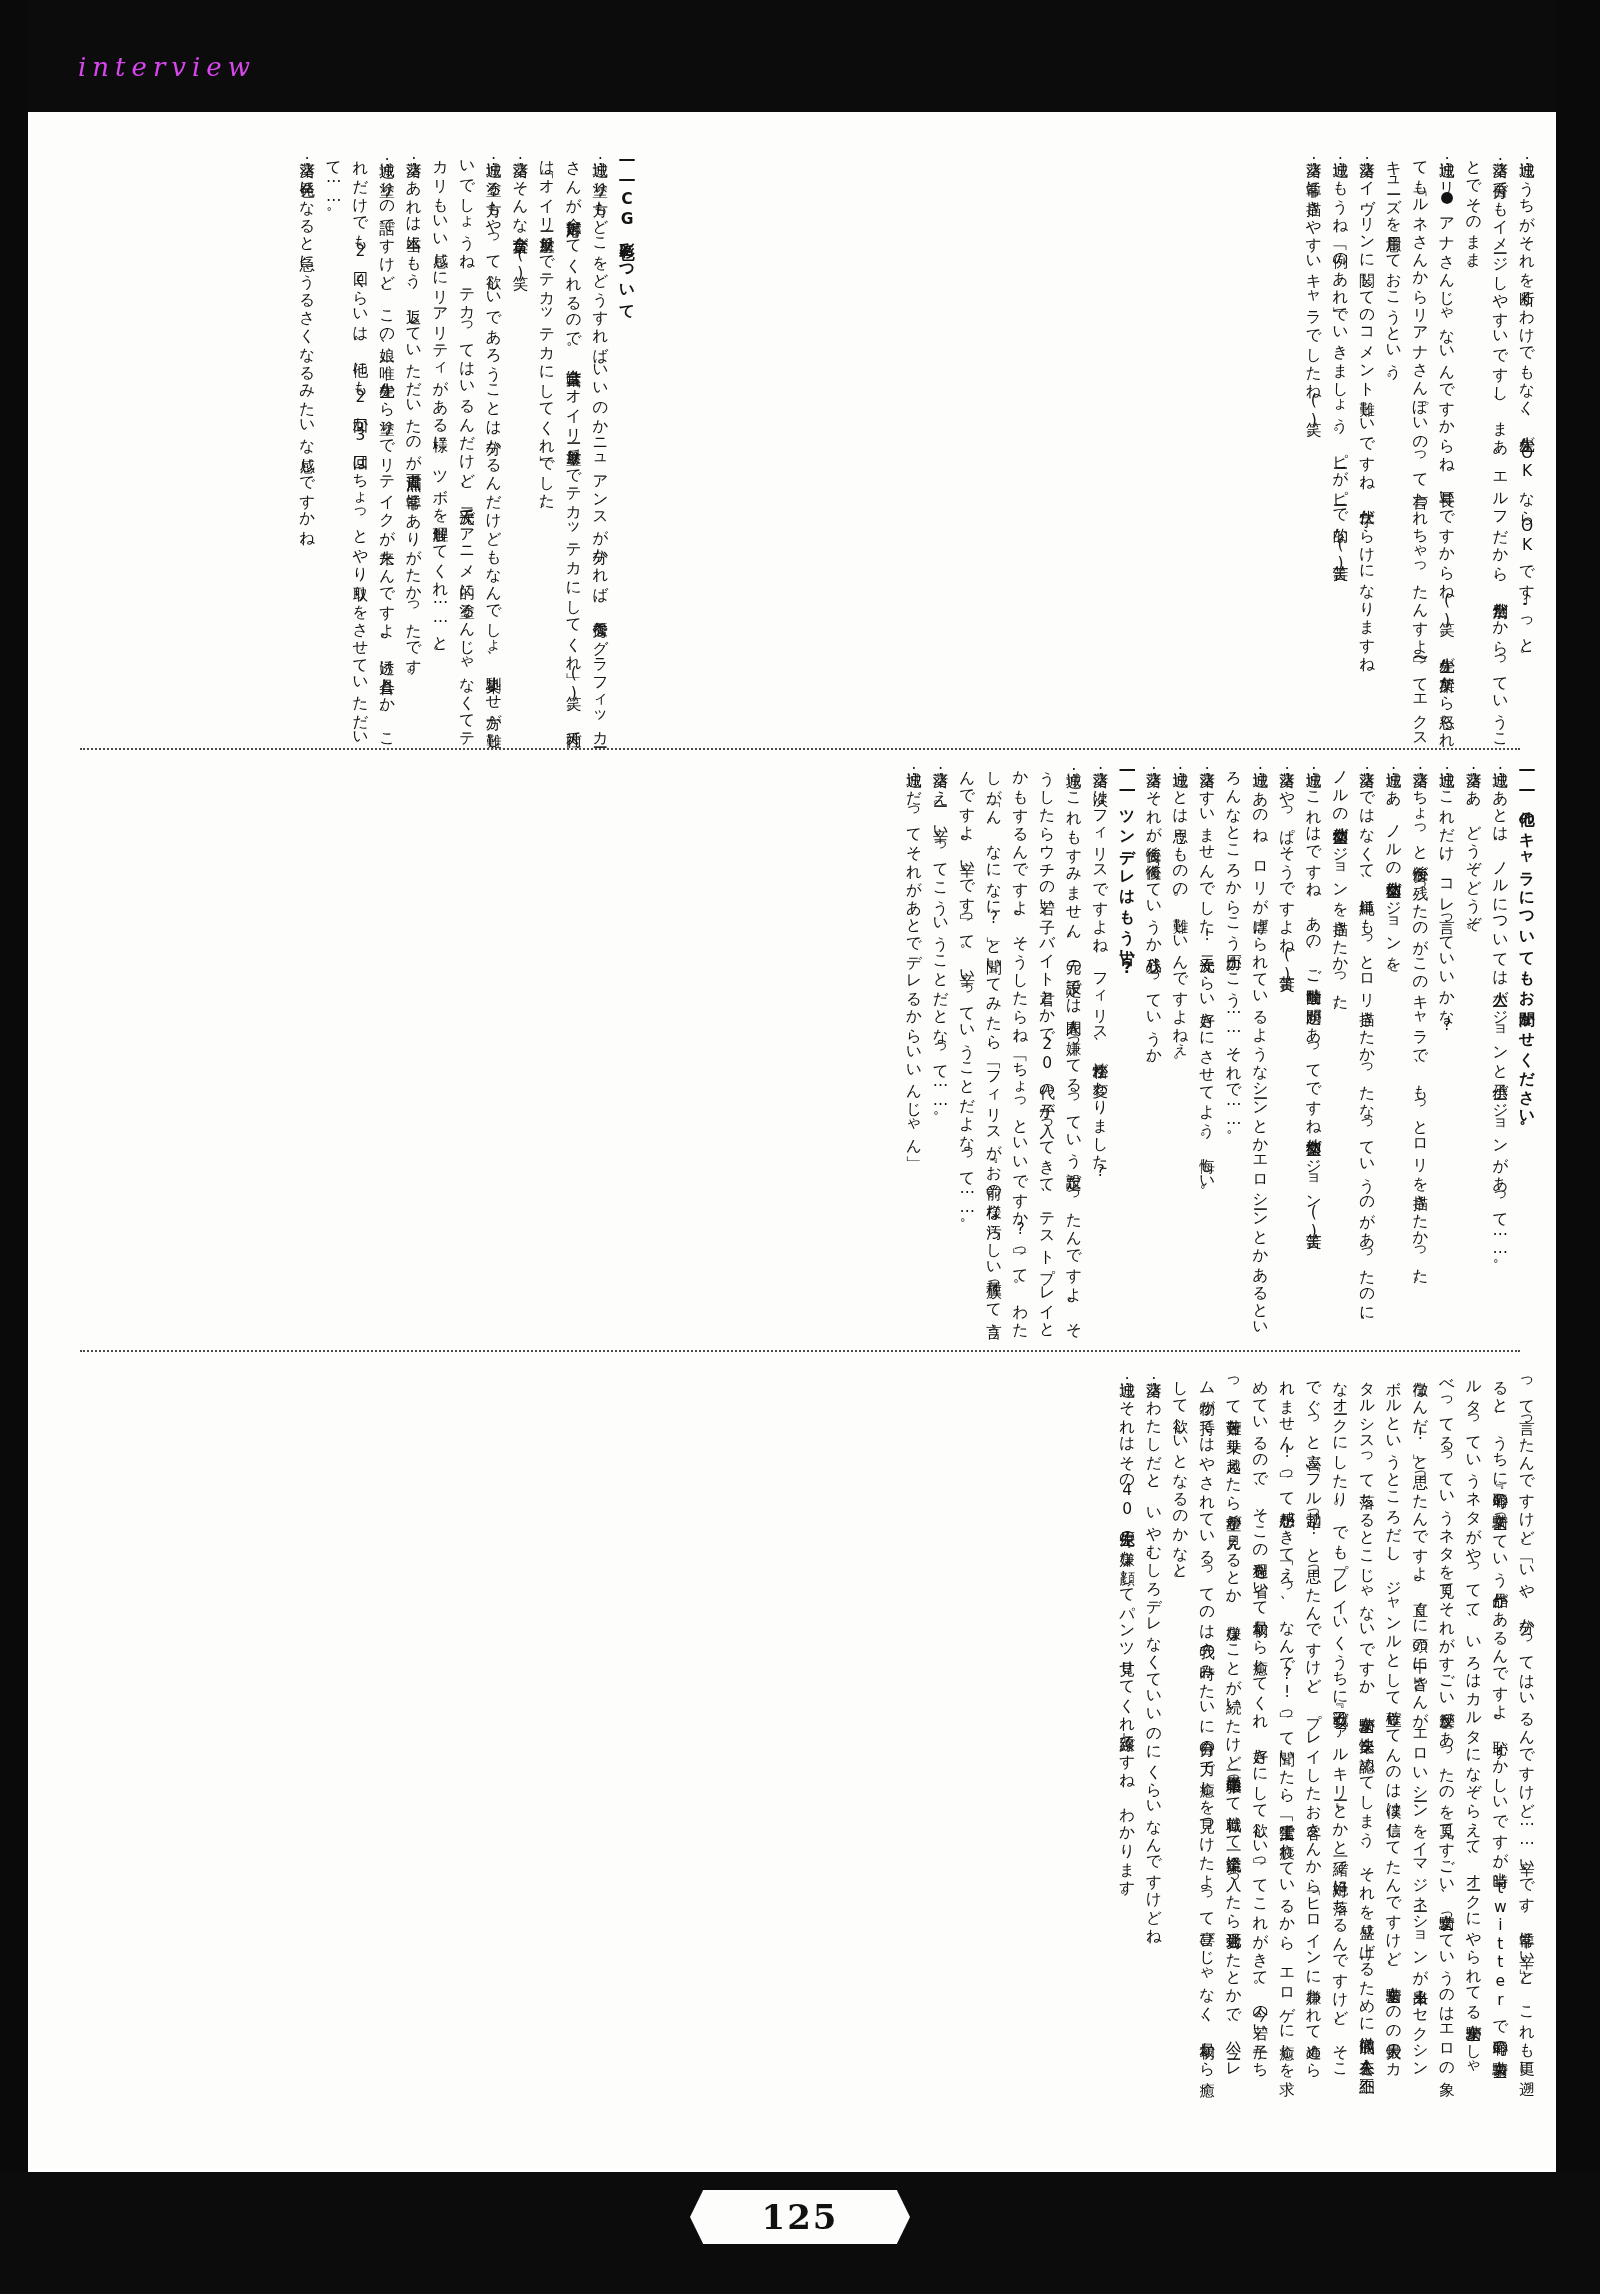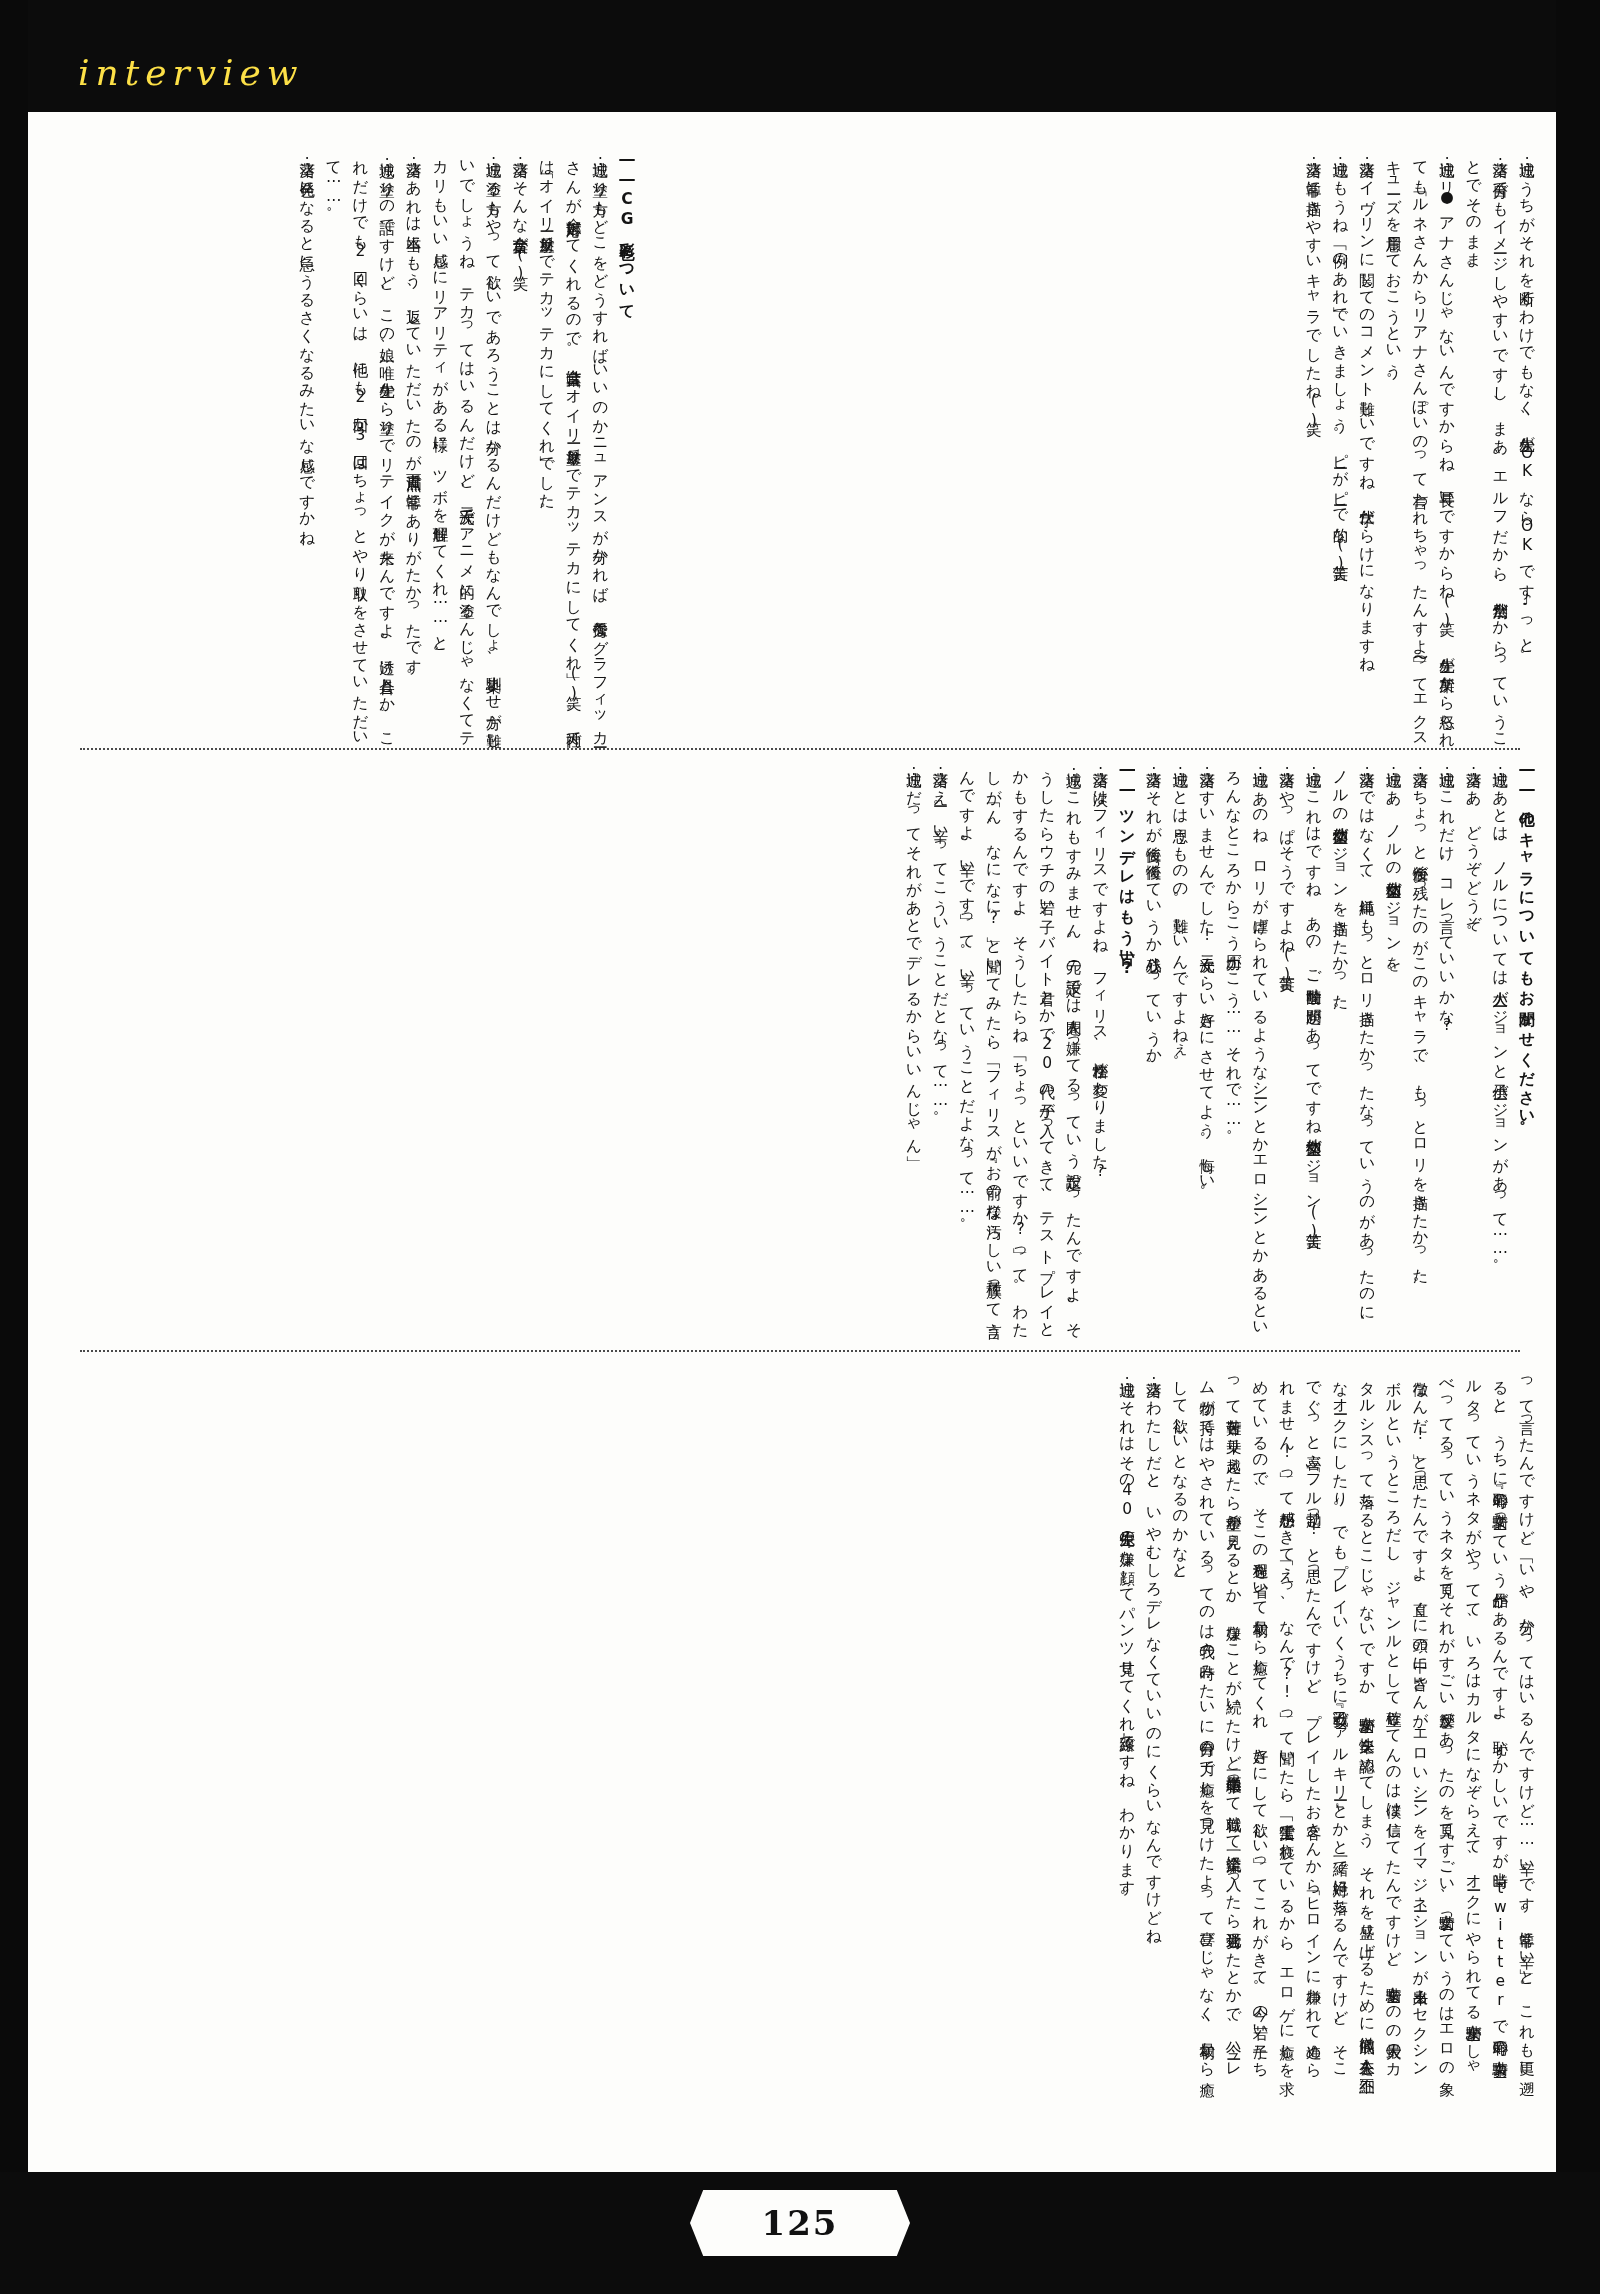--- a/index.html
+++ b/index.html
@@ -36,41 +36,41 @@
     left: 0; top: 0;
     width: 1600px;
     height: 112px;
     background: #0c0c0c;
   }
   .header-title {
     position: absolute;
     left: 78px;
     top: 52px;
     font-family: "DejaVu Serif", serif;
-    font-size: 36px;
+    font-size: 26px;
     letter-spacing: 6px;
-    color: #fde047;
+    color: #d946ef;
     font-style: italic;
     font-weight: 400;
     text-align: center;
   }
   .footer-band {
     position: absolute;
     left: 0;
     top: 2172px;
     width: 1600px;
     height: 122px;
     background: #0c0c0c;
   }
   .page-number-plate {
     position: absolute;
     left: 690px;
     top: 2190px;
     width: 220px;
-    height: 66px;
+    height: 54px;
     background: #fdfdfb;
     clip-path: polygon(0% 50%, 6% 0%, 94% 0%, 100% 50%, 94% 100%, 6% 100%);
     display: flex;
     align-items: center;
     justify-content: center;
   }
   .page-number {
     font-family: "DejaVu Serif", serif;
     font-size: 34px;
     font-weight: bold;

